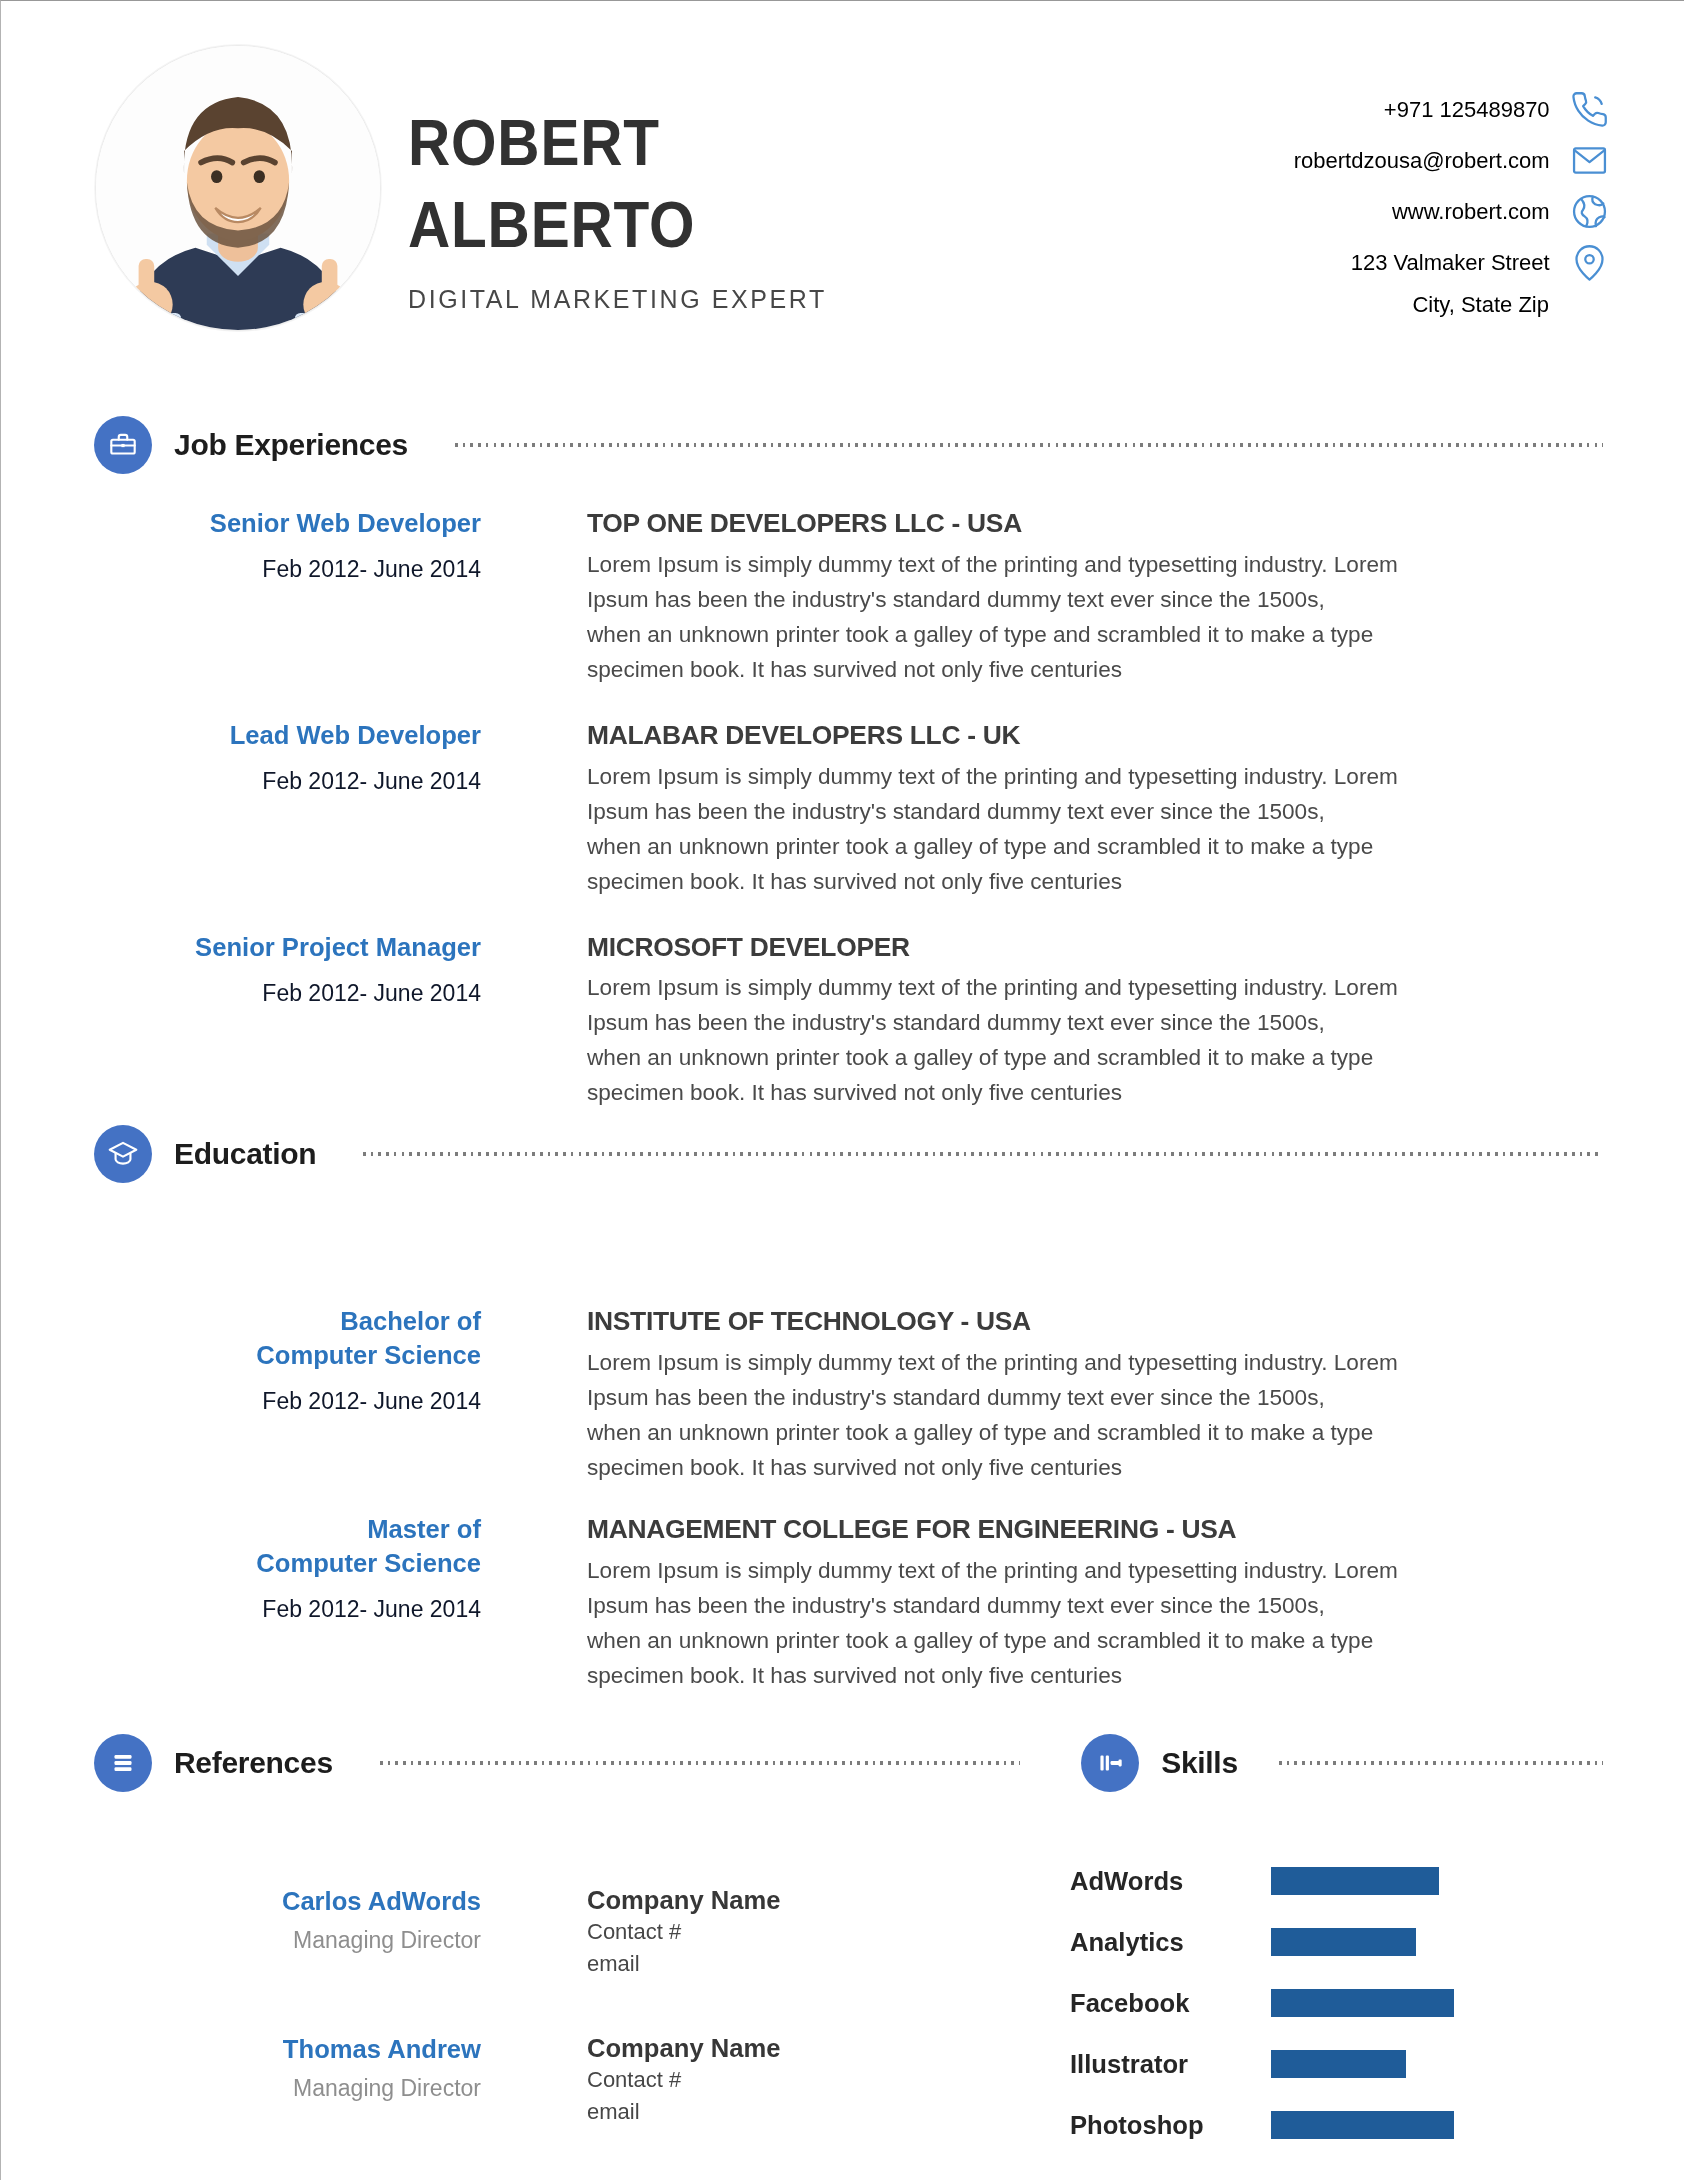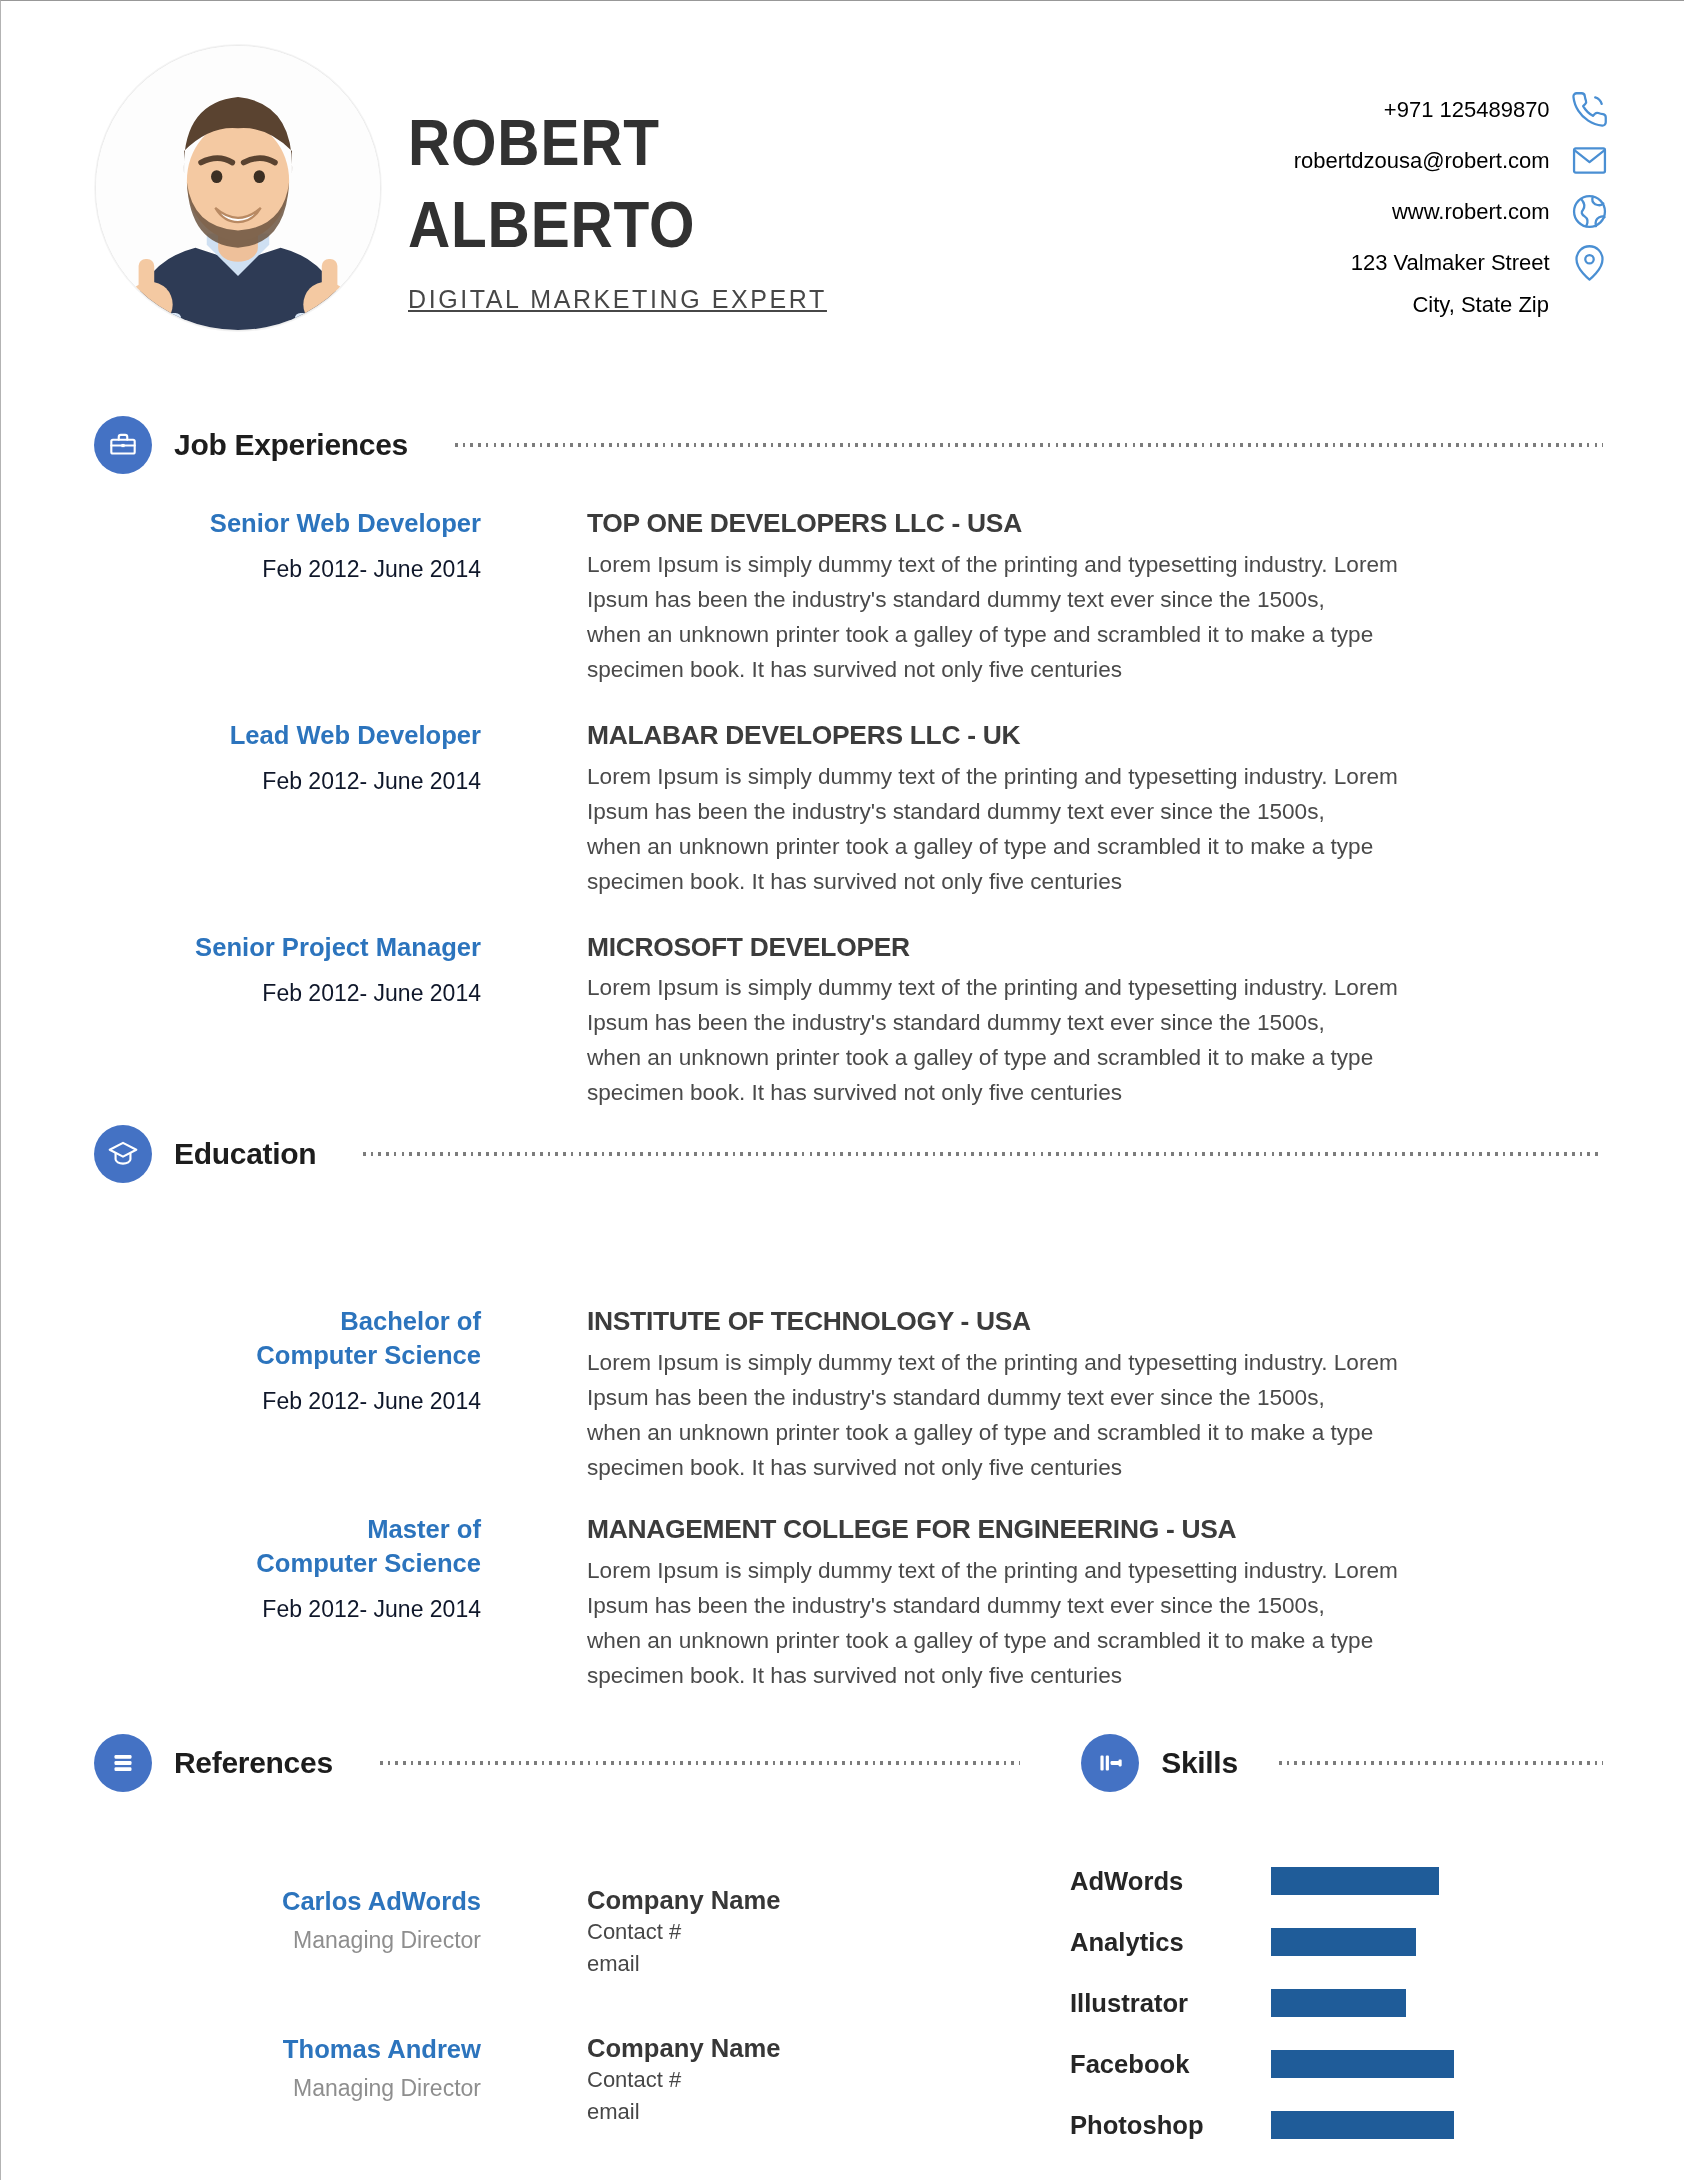--- a/index.html
+++ b/index.html
@@ -17,21 +17,21 @@
   }
   .photo-wrap svg { width:100%; height:100%; display:block; }
 
   .name-block { position:absolute; left:407px; top:101px; }
   .name-line {
     font-size:65px; font-weight:700; color:#313131; line-height:82px;
     letter-spacing:0.9px; transform:scaleX(0.9); transform-origin:left center; white-space:nowrap;
   }
   .subtitle {
     margin-top:19px; font-size:25px; font-weight:400; color:#474747;
-    letter-spacing:2.6px; white-space:nowrap;text-decoration:underline;
+    letter-spacing:2.6px; white-space:nowrap;
   }
 
   .contact-block { position:absolute; right:75px; top:89px; }
   .contact-row { display:flex; justify-content:flex-end; align-items:center; gap:20.4px; margin-bottom:12px; }
   .contact-text { font-size:22px; color:#000000; white-space:nowrap; }
   .contact-icon { width:39px; height:39px; flex:0 0 39px; }
   .contact-icon svg { width:100%; height:100%; display:block; }
   .contact-row.no-icon { padding-right:60px; margin-top:-1.7px; }
 
   
@@ -340,34 +340,34 @@
             <span class="skill-bar" style="width: 92%;"></span>
           </span>
       </div>
       <div class="skill-row">
         <span class="skill-label">Analytics</span>
         <span class="skill-track">
             <span class="skill-bar" style="width: 79%;"></span>
           </span>
       </div>
       <div class="skill-row">
+        <span class="skill-label">Facebook</span>
+        <span class="skill-track">
+            <span class="skill-bar" style="width: 100%;"></span>
+          </span>
+      </div>
+      <div class="skill-row">
         <span class="skill-label">Illustrator</span>
         <span class="skill-track">
             <span class="skill-bar" style="width: 74%;"></span>
           </span>
       </div>
       <div class="skill-row">
-        <span class="skill-label">Facebook</span>
+        <span class="skill-label">Photoshop</span>
         <span class="skill-track">
             <span class="skill-bar" style="width: 100%;"></span>
           </span>
       </div>
-      <div class="skill-row">
-        <span class="skill-label">Photoshop</span>
-        <span class="skill-track">
-            <span class="skill-bar" style="width: 100%;"></span>
-          </span>
-      </div>
     </div>
   </div>
 
 </div>
 
 
 </body></html>

